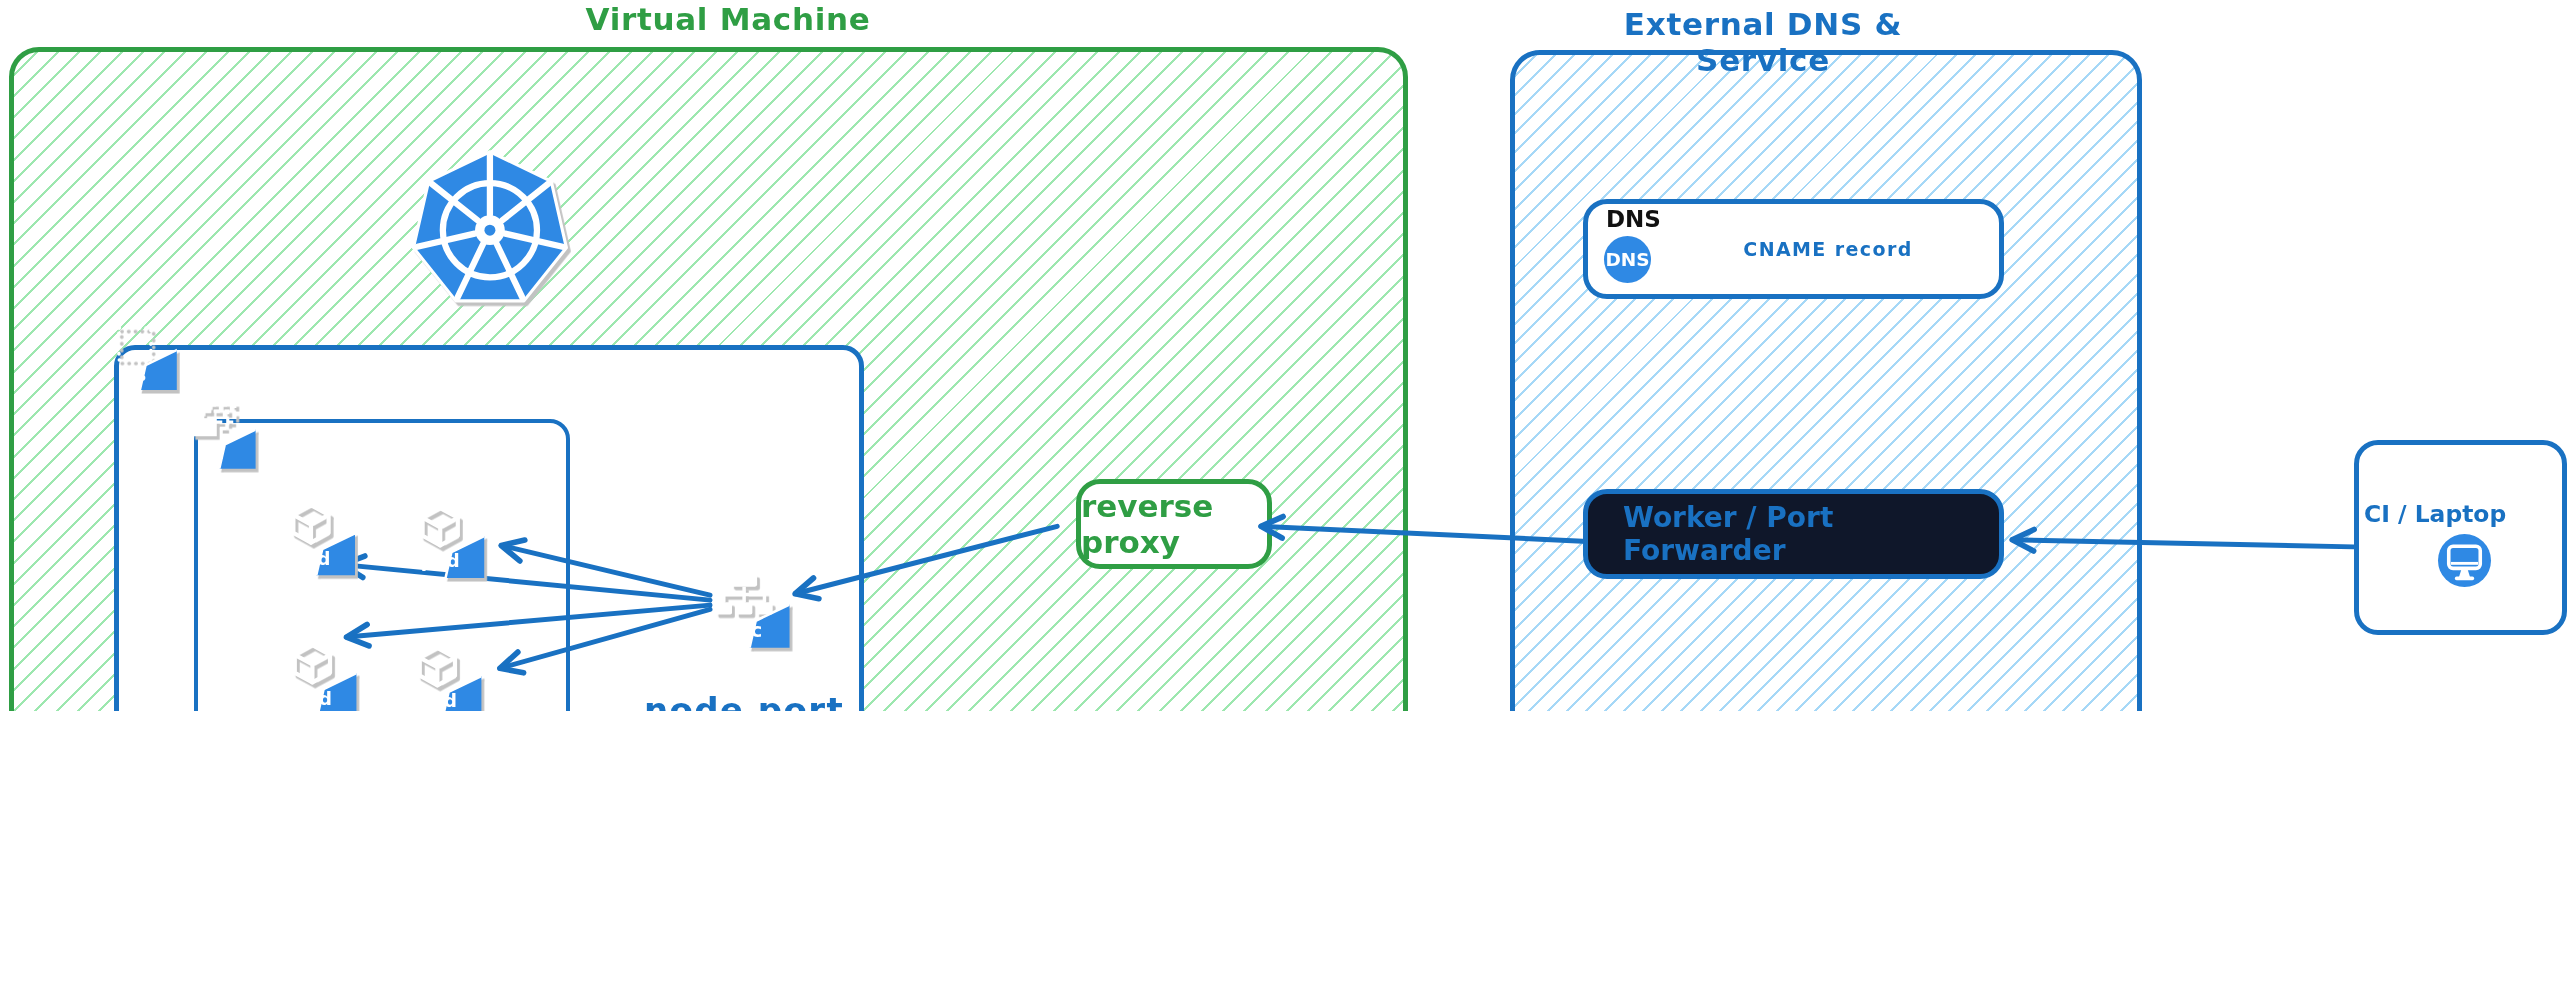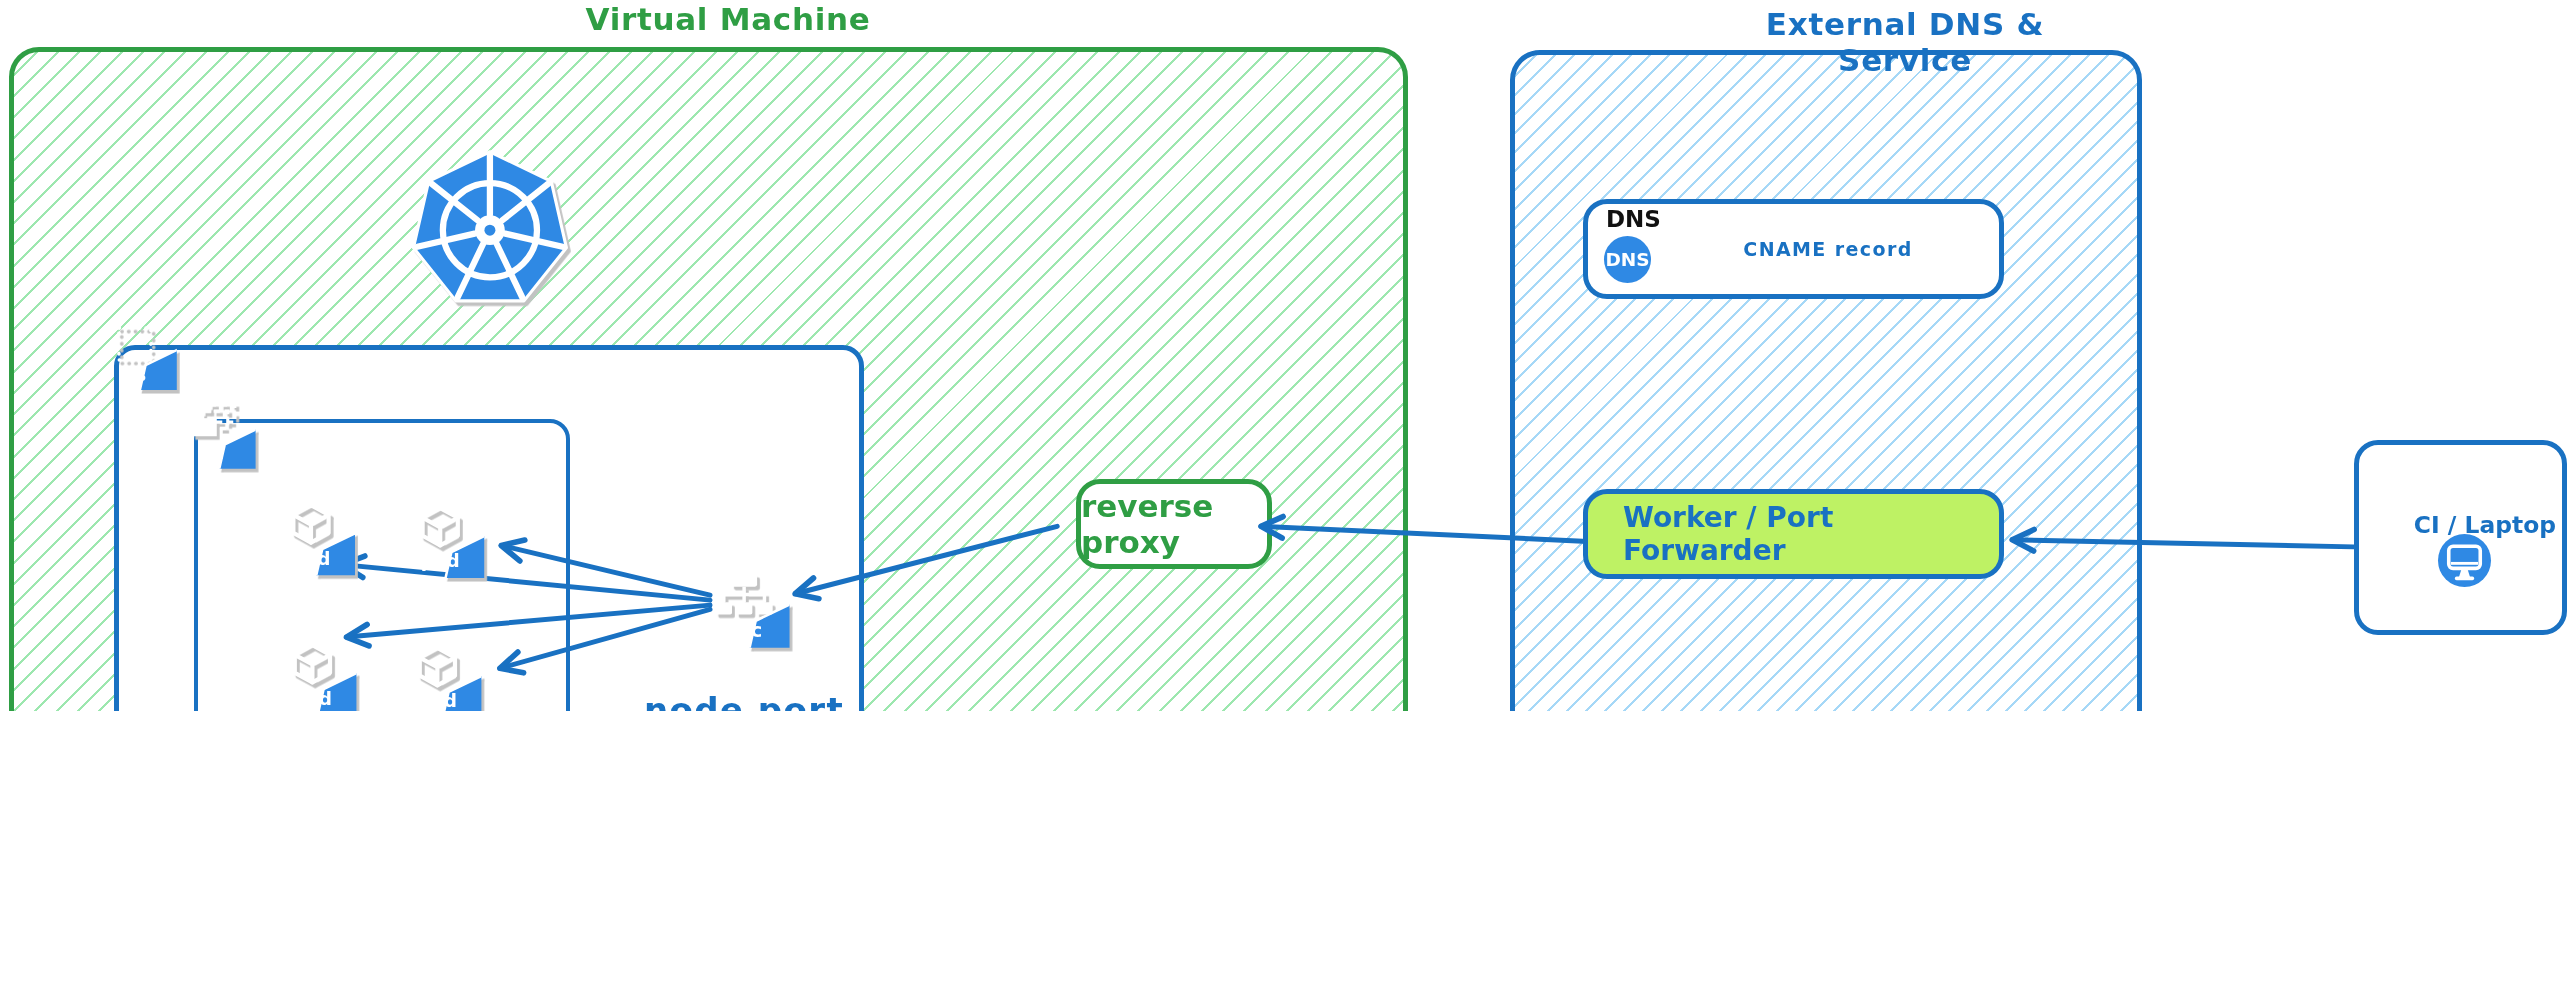--- a/index.html
+++ b/index.html
@@ -18,21 +18,21 @@
   }
   .ext-box{
     left:1510px;top:50px;width:632px;height:924px;
     border:5.7px solid #1971c2;border-radius:30px;background-color:#ffffff;
     background-image:repeating-linear-gradient(135deg,#a6d8f7 0px,#a6d8f7 2.1px,transparent 2.1px,transparent 13.5px);
   }
   .group-title{
     position:absolute;text-align:center;font-weight:600;letter-spacing:0.7px;
   }
   .vm-title{left:540px;top:1.4px;width:376px;font-size:31px;color:#2f9e44;}
-  .ext-title{left:1706px;top:5.7px;width:398px;font-size:31px;color:#1971c2;}
+  .ext-title{left:1564px;top:5.7px;width:398px;font-size:31px;color:#1971c2;}
   
   .ns-box{left:114px;top:345px;width:750px;height:491px;background:#fff;border:5px solid #1971c2;border-radius:21px;}
   .rs-box{left:194px;top:419px;width:376px;height:364px;background:#fff;border:4.3px solid #1971c2;border-radius:20px;}
   
   .rp-box{
     left:1057px;top:479px;width:196px;height:90px;background:#fff;
     border:5px solid #2f9e44;border-radius:24px;
     display:flex;align-items:center;justify-content:center;
     font-size:31px;font-weight:600;color:#2f9e44;margin-left:19px;
   }
@@ -42,27 +42,27 @@
     left:1604px;top:236px;width:47px;height:47px;border-radius:50%;background:#2f89e4;
     display:flex;align-items:center;justify-content:center;
     color:#ffffff;font-size:18.5px;font-weight:700;
   }
   .cname-label{
     left:1661px;top:199px;width:334px;height:100px;
     display:flex;align-items:center;justify-content:center;
     font-size:19px;font-weight:600;color:#1971c2;letter-spacing:1.4px;
   }
   .worker-box{
-    left:1583px;top:489px;width:421px;height:90px;background:#bef264;
+    left:1583px;top:489px;width:421px;height:90px;background:#0f172a;
     border:5px solid #1971c2;border-radius:24px;
     display:flex;align-items:center;justify-content:center;
     font-size:28px;font-weight:600;color:#1971c2;padding-left:35px;
   }
   .ci-box{left:2354px;top:440px;width:213px;height:195px;background:#fff;border:5px solid #1971c2;border-radius:24px;}
-  .ci-label{left:2364px;top:511px;width:192px;text-align:right;font-size:23.4px;font-weight:600;color:#1971c2;}
+  .ci-label{left:2364px;top:500px;width:192px;text-align:left;font-size:23.4px;font-weight:600;color:#1971c2;}
   .ci-monitor{
     left:2438px;top:534px;width:53px;height:53px;border-radius:50%;background:#2f89e4;
     display:flex;align-items:center;justify-content:center;
   }
   .node-port-label{
     left:600px;top:690px;width:288px;text-align:center;
     font-size:34px;font-weight:600;color:#1971c2;letter-spacing:1.4px;
   }
   
   .overlay{position:absolute;left:0;top:0;width:2576px;height:983px;pointer-events:none;}

